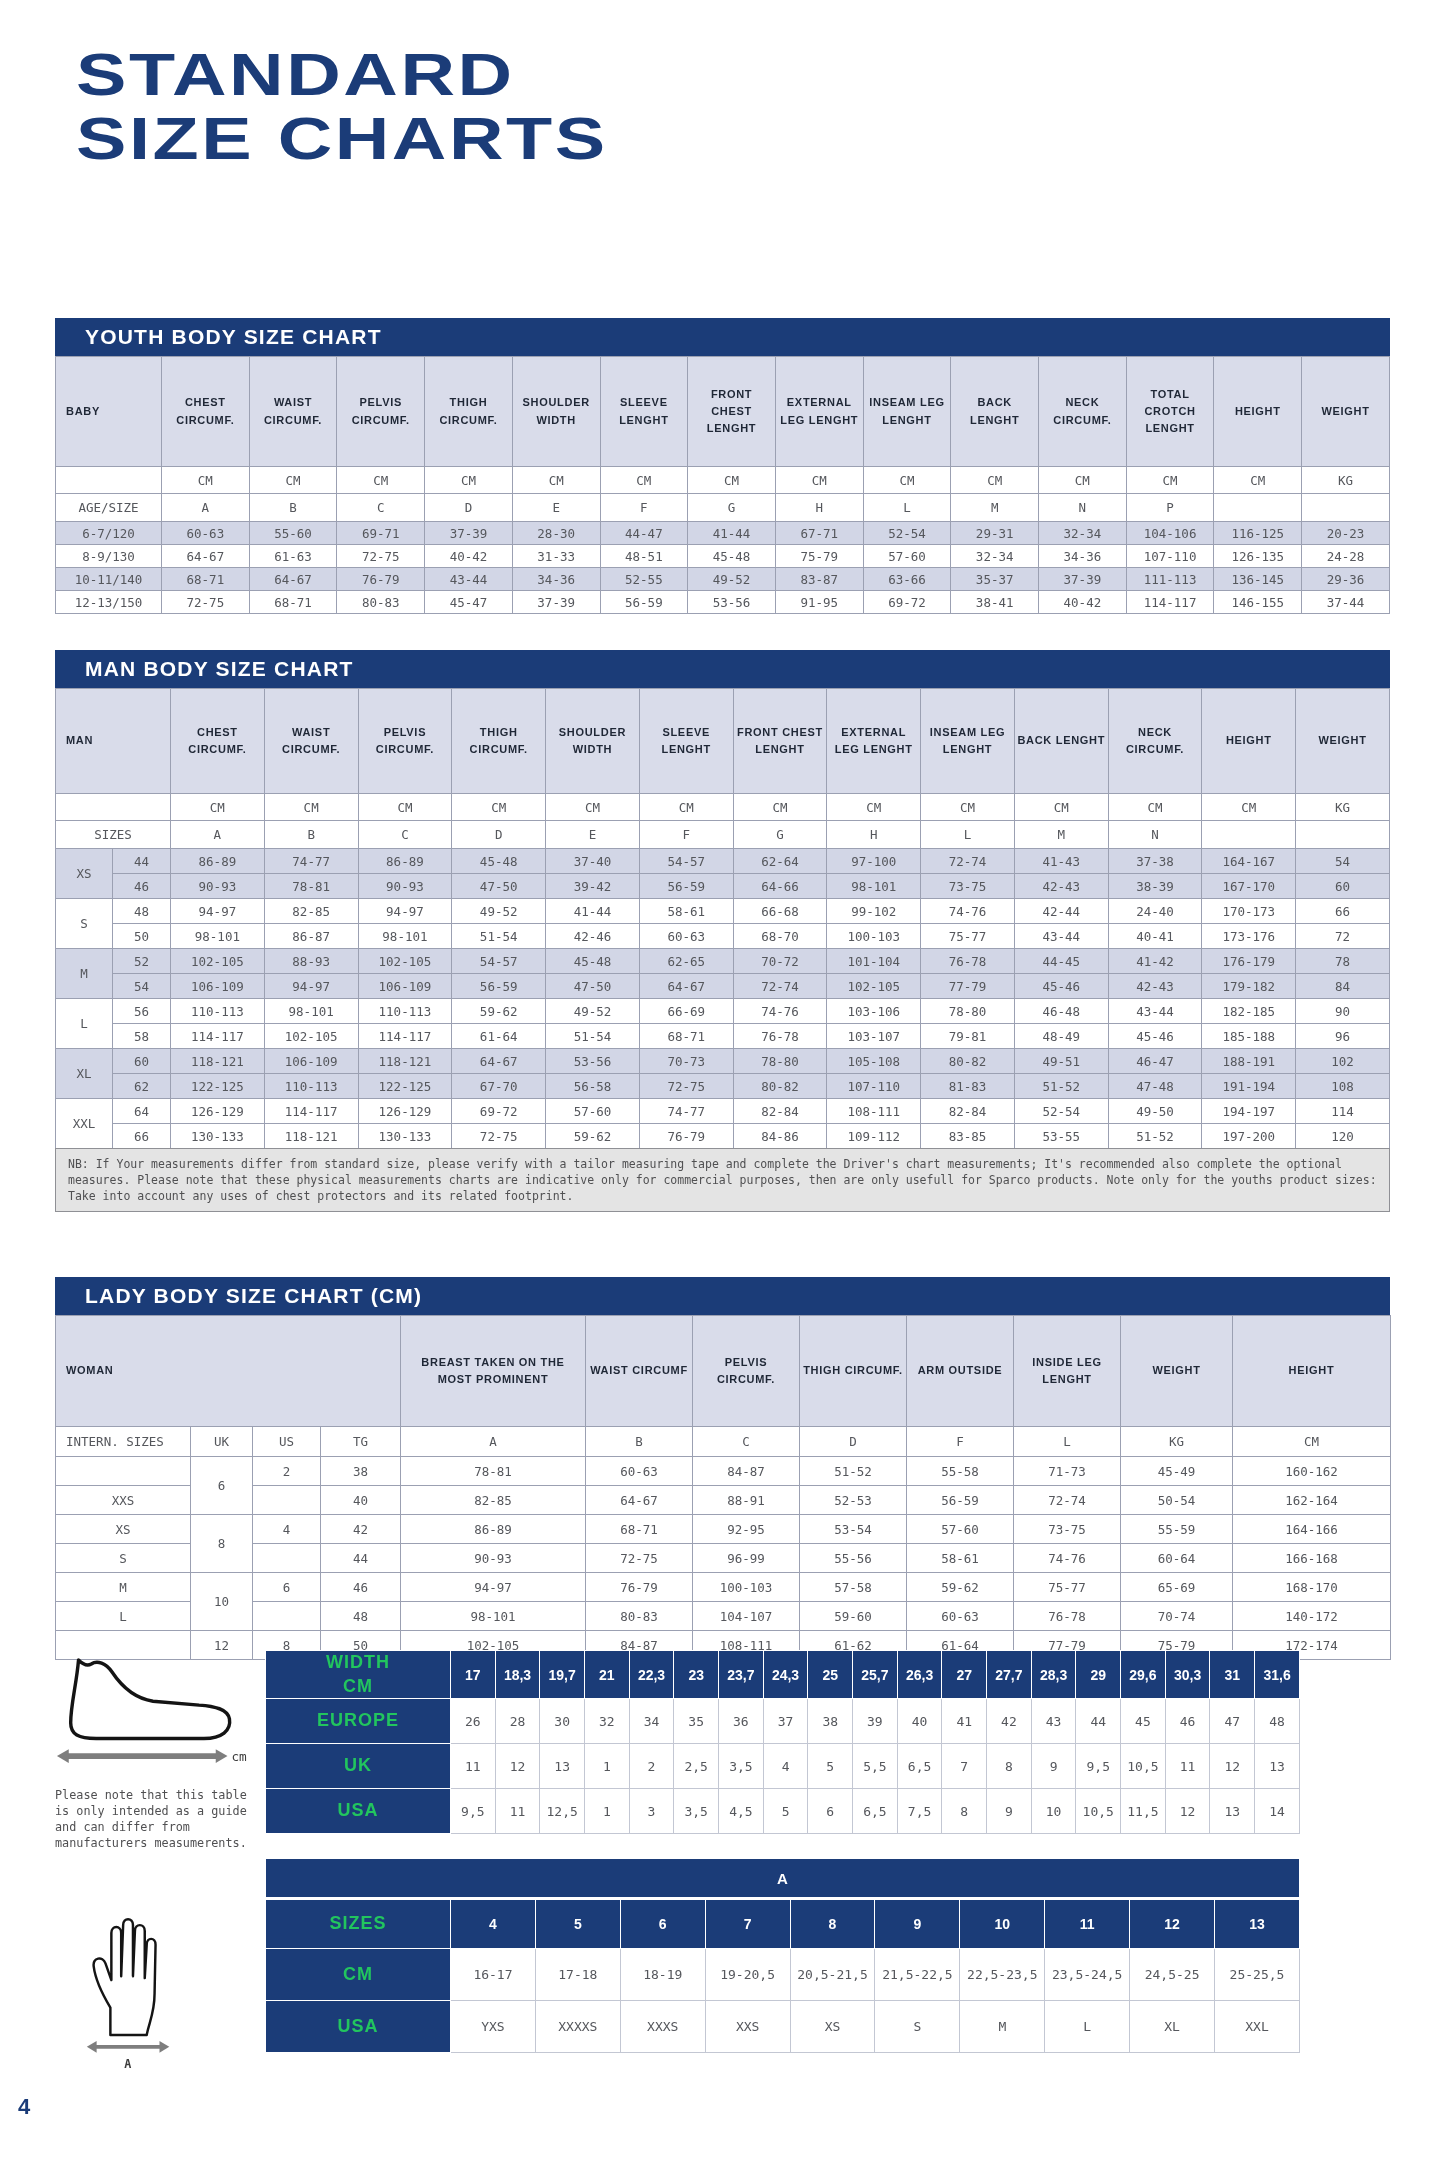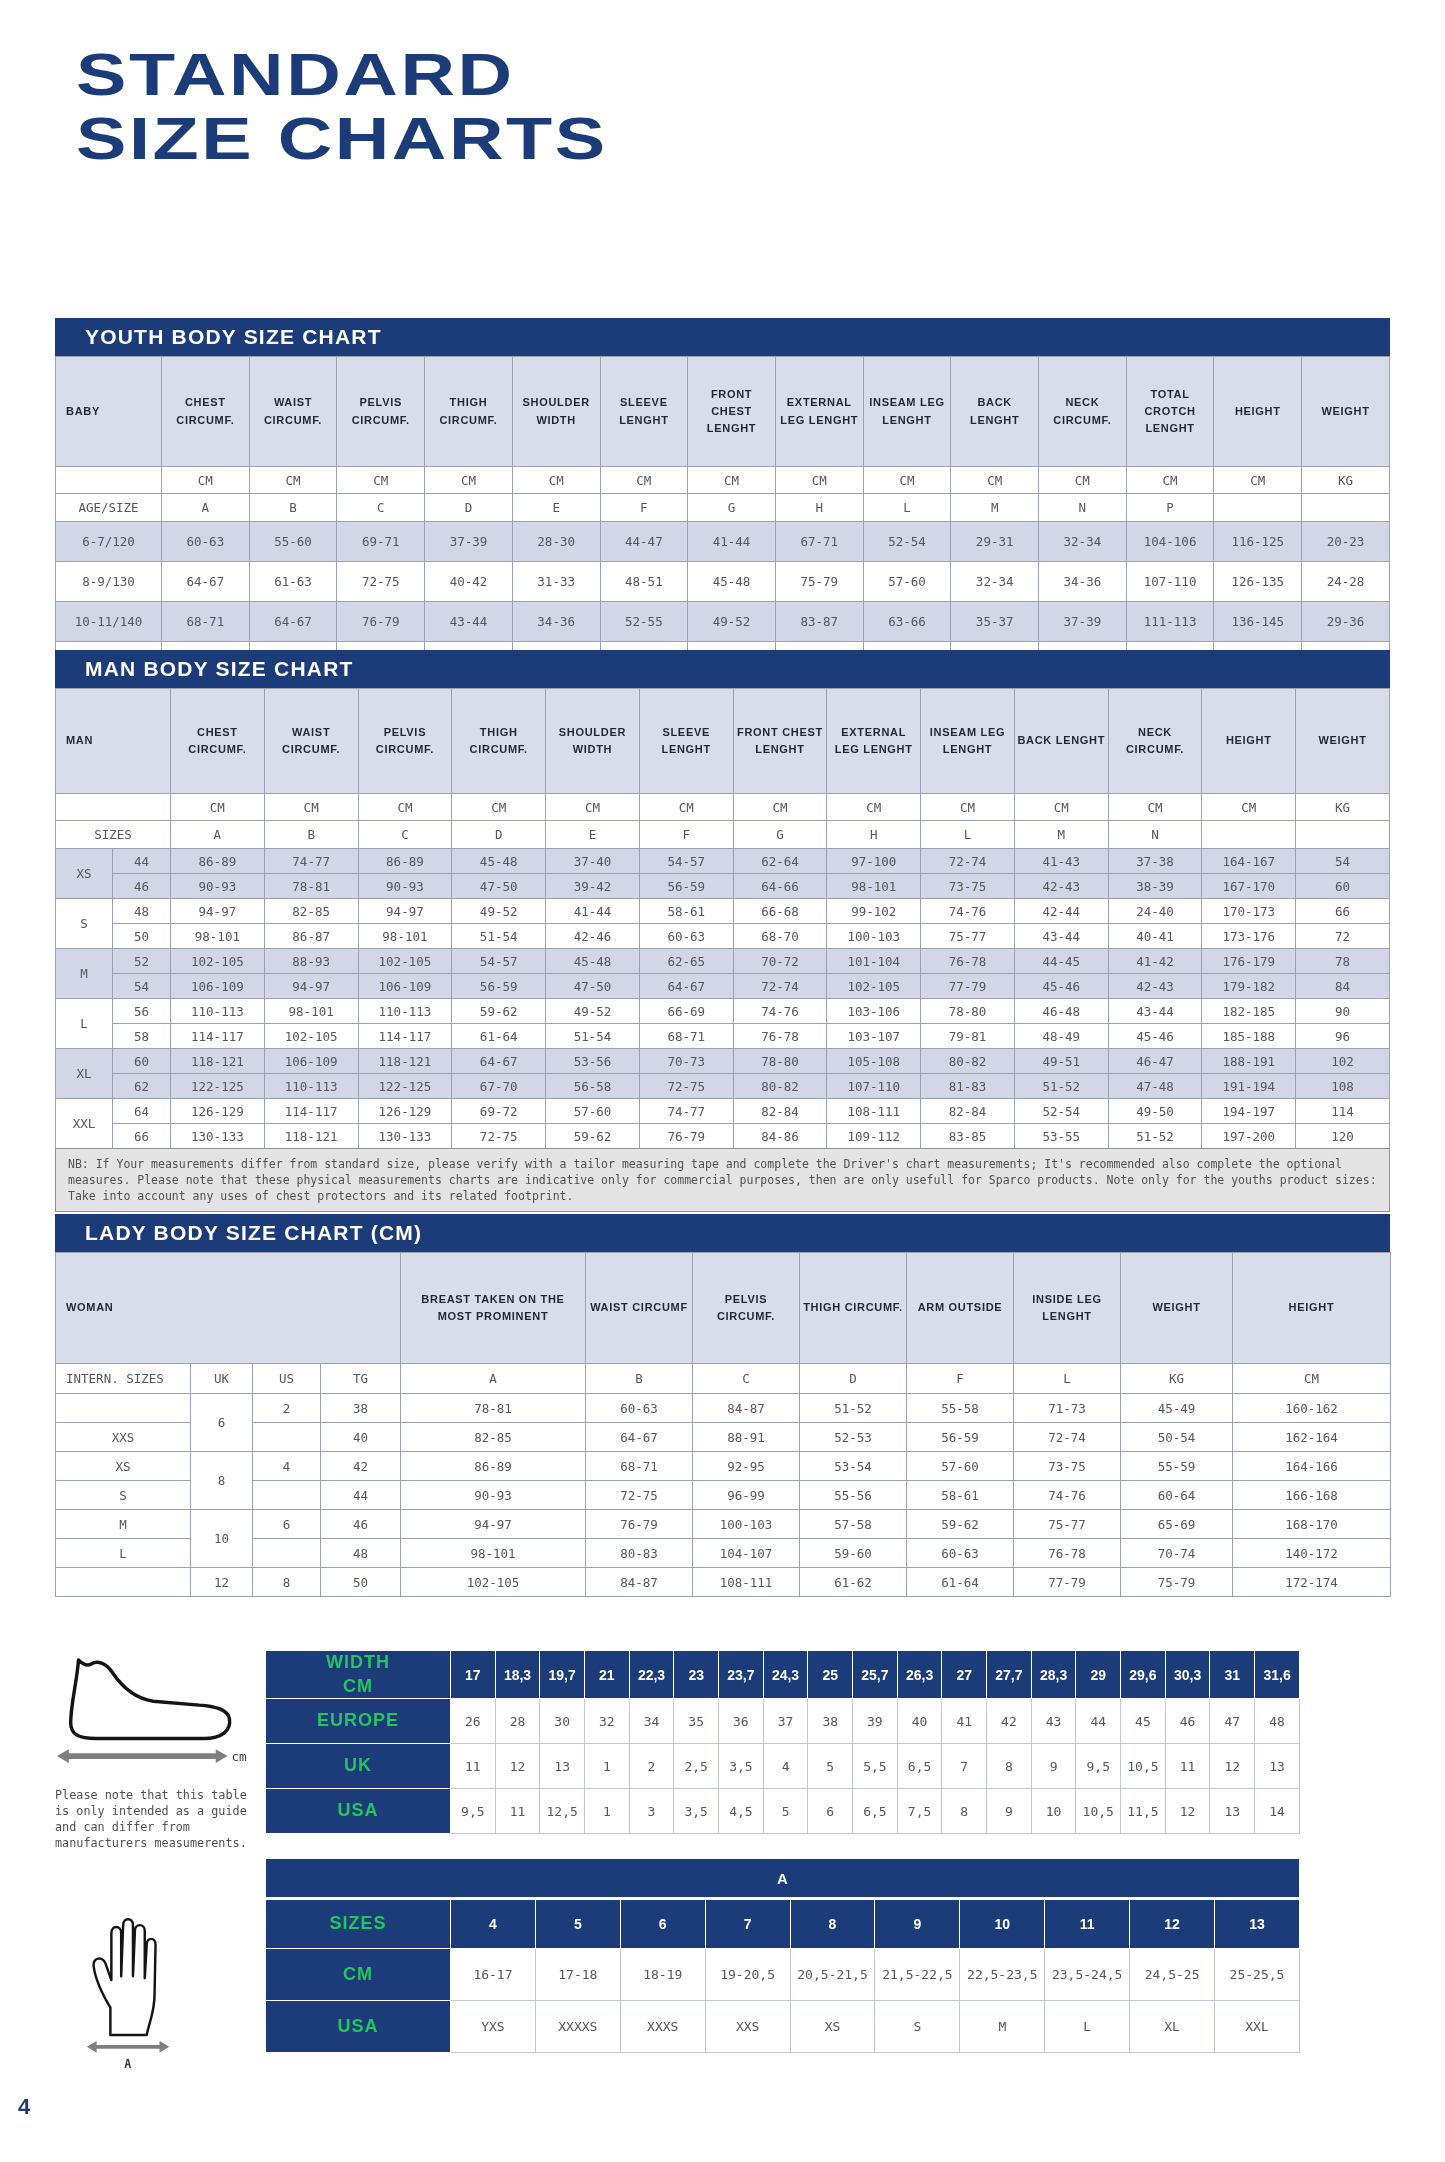--- a/index.html
+++ b/index.html
@@ -19,21 +19,21 @@
   td, th { border: 1px solid var(--grid); text-align: center; vertical-align: middle; overflow: hidden; }
   th.colhead { background: var(--header-fill); color: var(--header-text); font-size: 11px;
                font-weight: bold; letter-spacing: 0.7px; line-height: 1.55; padding: 4px 2px; }
   th.colhead.first { text-align: left; padding-left: 10px; }
   .mono { font-family: "DejaVu Sans Mono", monospace; font-size: 12.5px; color: var(--data-text); }
   tr.shaded td { background: var(--row-shade); }
 
   #youth-table .head-row { height: 110px; }
   #youth-table .unit-row { height: 27px; }
   #youth-table .letter-row { height: 28px; }
-  #youth-table .data-row { height: 40px; margin-left: 24px; }
+  #youth-table .data-row { height: 23px; margin-left: 24px; }
 
   #man-table .head-row { height: 105px; }
   #man-table .unit-row { height: 27px; }
   #man-table .letter-row { height: 28px; }
   #man-table .data-row { height: 25px; }
 
   #lady-table .head-row { height: 111px; padding-left: 10px; }
   #lady-table .letter-row { height: 30px; }
   #lady-table .data-row { height: 29px; }
   .leftlab { text-align: left !important; padding-left: 10px !important; }
@@ -485,21 +485,21 @@
             <td class="mono">53-55</td>
             <td class="mono">51-52</td>
             <td class="mono">197-200</td>
             <td class="mono">120</td>
           </tr>
         </tbody>
     </table>
     <div class="nb-box">NB: If Your measurements differ from standard size, please verify with a tailor measuring tape and complete the Driver's chart measurements; It's recommended also complete the optional measures. Please note that these physical measurements charts are indicative only for commercial purposes, then are only usefull for Sparco products. Note only for the youths product sizes: Take into account any uses of chest protectors and its related footprint.</div>
   </div>
 
-  <div class="section" style="top:1214px">
+  <div class="section" style="top:1277px">
     <div class="chart-bar">LADY BODY SIZE CHART (CM)</div>
     <table id="lady-table">
       <colgroup>
           <col style="width:135px">
           <col style="width:62px">
           <col style="width:68px">
           <col style="width:80px">
           <col style="width:185px">
           <col style="width:107px">
           <col style="width:107px">

